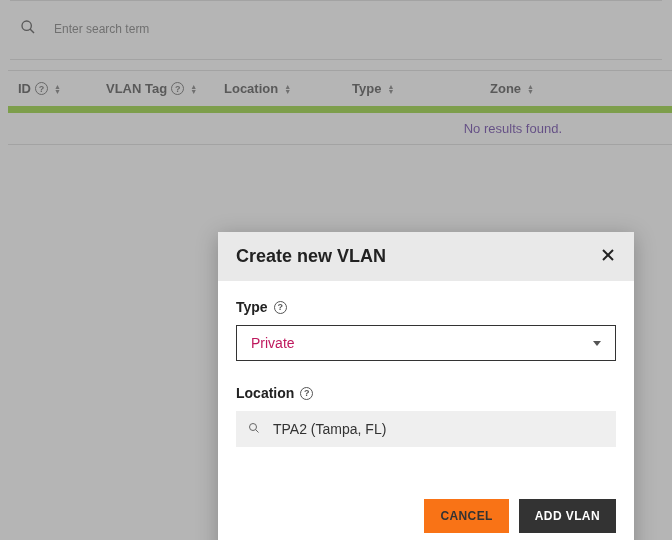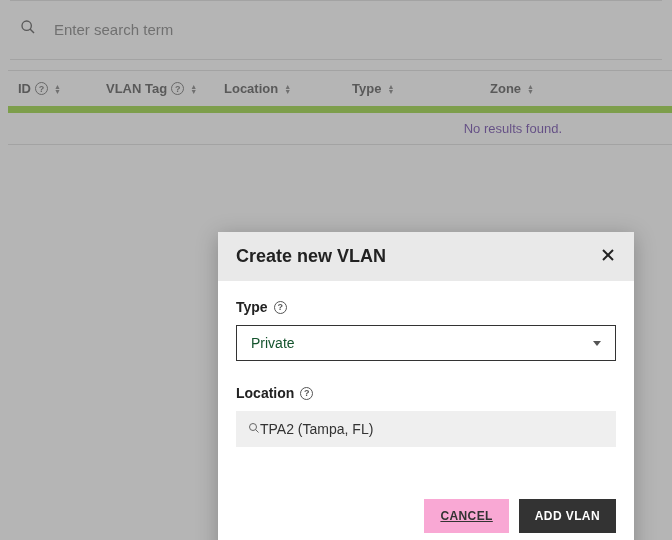--- a/index.html
+++ b/index.html
@@ -30,21 +30,21 @@
     }
     .search-row {
       display: flex;
       align-items: center;
       padding: 18px 12px 20px 20px;
     }
     .search-icon svg { width: 16px; height: 16px; stroke: #333; }
     .search-input {
       border: none;
       outline: none;
-      font-size: 15px;
+      font-size: 12px;
       margin-left: 18px;
       color: #4c1d95;
       flex: 1;
       background: transparent;
     }
     .search-input::placeholder { color: #666; }
     .table-wrap {
       border: 1px solid #d7d7d7;
       border-left: none;
       border-right: none;
@@ -133,57 +133,57 @@
       margin-bottom: 10px;
     }
     .select-box {
       border: 1px solid #333;
       height: 36px;
       display: flex;
       align-items: center;
       justify-content: space-between;
       padding: 0 14px;
       font-size: 14px;
-      color: #14532d;
+      color: #be185d;
       cursor: pointer;
       margin-bottom: 24px;
     }
     .caret-down {
       width: 0; height: 0;
       border-left: 4px solid transparent;
       border-right: 4px solid transparent;
       border-top: 5px solid #555;
     }
     .location-search {
       background: #efefef;
       height: 36px;
       display: flex;
       align-items: center;
       padding: 0 12px;
-      gap: 0;
+      gap: 13px;
       margin-bottom: 36px;
     }
     .location-search svg { width: 12px; height: 12px; stroke: #666; }
     .location-search span { font-size: 14px; color: #333; }
     .modal-footer {
       display: flex;
       justify-content: flex-end;
       gap: 10px;
       padding: 0 18px 22px 18px;
       margin-top: 10px;
     }
     .btn {
       border: none;
       padding: 10px 16px;
       font-size: 12px;
       font-weight: 700;
       letter-spacing: 0.4px;
       cursor: pointer;
     }
-    .btn-secondary { background: #f9a8d4; color: #333; text-decoration: underline; }
+    .btn-secondary { background: #f97316; color: #333; }
     .btn-primary { background: #333; color: #fff; text-align: right; }
   </style>
 </head>
 <body>
 
 <div class="page">
   <hr class="hr">
 
   <div class="search-row">
     <span class="search-icon">

